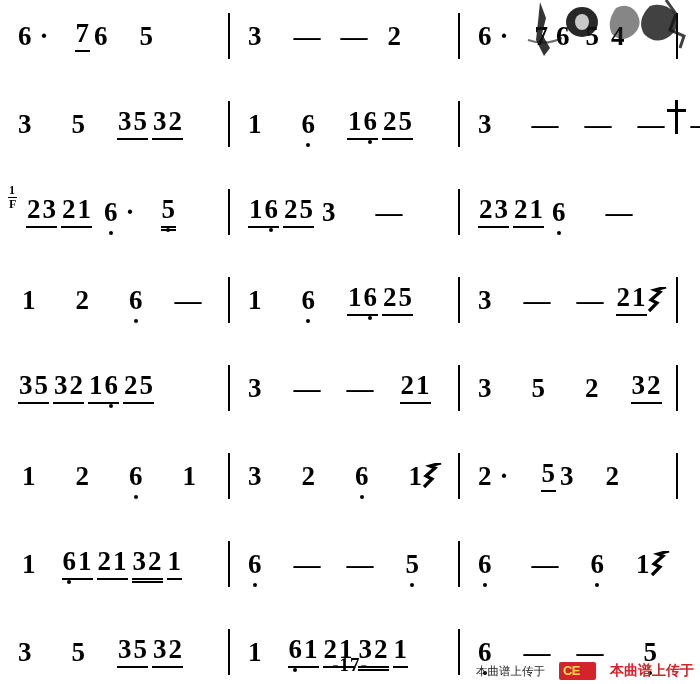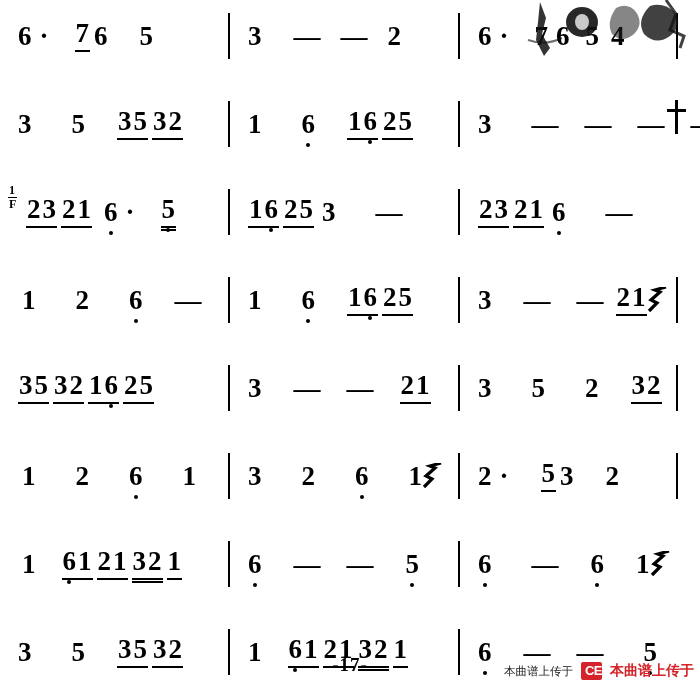--- a/index.html
+++ b/index.html
@@ -176,34 +176,34 @@
     letter-spacing: 1px;
   }
 
   
   .footer-credit {
     position: absolute;
     right: 6px;
     bottom: 4px;
     display: flex;
     align-items: center;
-    gap: 8px;
+    gap: 14px;
     font-family: "Liberation Sans", sans-serif;
   }
   .footer-credit .credit-text {
     font-size: 11.5px;
     color: #222;
   }
   .footer-credit .logo-badge {
     display: inline-block;
     background: #d4232a;
-    color: #ffffff;
+    color: #fde047;
     font-size: 13px;
     font-weight: bold;
-    padding: 1px 0 2px 4px;
+    padding: 1px 16px 2px 4px;
     border-radius: 2px;
     letter-spacing: -0.5px;
   }
   .footer-credit .site-name {
     font-size: 14px;
     color: #d4232a;
     font-weight: bold;
   }
 </style>
 </head>

